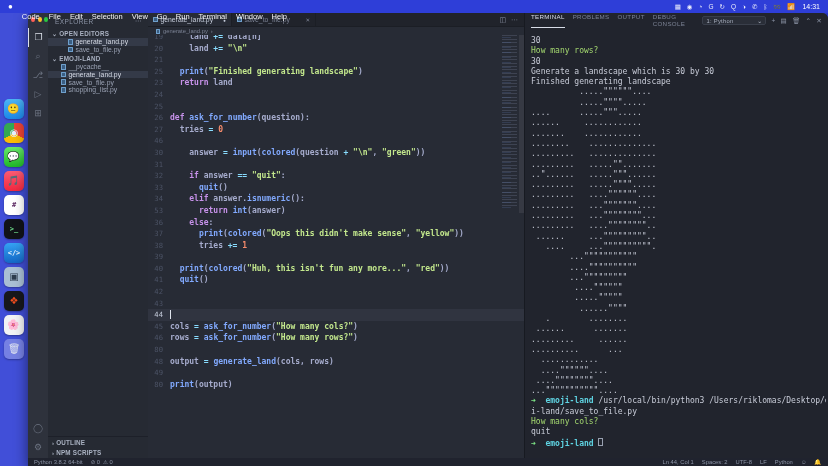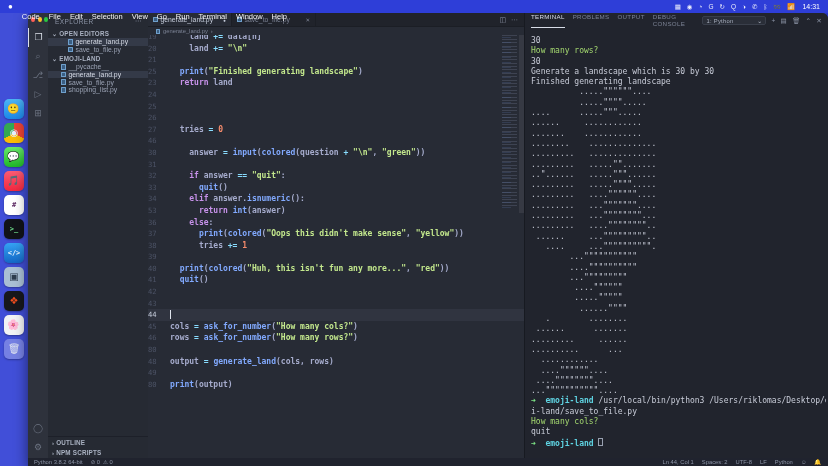--- a/index.html
+++ b/index.html
@@ -53,21 +53,21 @@
   .tab.active { background:#272b35; color:#c6cddb; }
   .tab-close { margin-left:auto; font-size:5.5px; }
   .tab-close::before { content:"✕"; }
   .tab-close.modified::before { content:"●"; font-size:4.5px; }
   .editor-actions { margin-left:auto; display:flex; gap:5px; align-items:center; padding-right:6px; color:#8b93a5; font-size:7px; }
   .breadcrumb { position:absolute; top:14px; left:0; right:0; height:8px; background:#272b35; display:flex; align-items:center; gap:3px; padding-left:8px; font-size:5.8px; color:#7b8294; z-index:5; }
   .breadcrumb .fic { width:4px; height:5px; }
   .code { position:absolute; top:18px; left:0; right:0; bottom:0; font-family:"DejaVu Sans Mono",monospace; font-size:8px; z-index:1; }
   .code-line { display:flex; height:11.6px; line-height:11.6px; }
   .code-line.current { background:rgba(130,140,170,0.10); }
-  .ln { width:22px; text-align:left; padding-right:7px; color:#4c5366; font-size:7.2px; flex:none; }
+  .ln { width:22px; text-align:right; padding-right:7px; color:#4c5366; font-size:7.2px; flex:none; }
   .code-line.current .ln { color:#c3cad9; }
   .code-text { white-space:pre; color:#a6accd;font-weight:bold; }
   .tk-k{color:#c792ea}.tk-f{color:#82aaff}.tk-s{color:#c3e88d}.tk-n{color:#f78c6c}.tk-o{color:#89ddff}.tk-v{color:#a6accd}
   .tk-caret{display:inline-block;width:1px;height:9px;background:#dfe3ec;vertical-align:middle;}
   .minimap { position:absolute; right:7px; top:19px; width:15px; height:176px; opacity:.55; z-index:4;
     background:repeating-linear-gradient(to bottom, rgba(160,172,205,.35) 0 1px, transparent 1px 3.4px);
   }
   .minimap::after{content:"";position:absolute;left:0;top:0;width:9px;height:100%;background:repeating-linear-gradient(to bottom, rgba(130,170,255,.25) 0 1px, transparent 1px 5px);}
   .edit-scroll { position:absolute; right:0; top:18px; width:5px; height:182px; background:rgba(255,255,255,.07); z-index:4; }
 
@@ -321,20 +321,21 @@
     <span class="code-text"></span>
   </div>
 
   <div class="code-line">
     <span class="ln">25</span>
     <span class="code-text"></span>
   </div>
 
   <div class="code-line">
     <span class="ln">26</span>
+    <span class="code-text"><span class="tk-k">def</span><span class="tk-v"> </span><span class="tk-f">ask_for_number</span><span class="tk-v">(question):</span></span>
   </div>
 
   <div class="code-line">
     <span class="ln">27</span>
     <span class="code-text"><span class="tk-v">  tries </span><span class="tk-o">=</span><span class="tk-v"> </span><span class="tk-n">0</span></span>
   </div>
 
   <div class="code-line">
     <span class="ln">46</span>
     <span class="code-text"></span>

